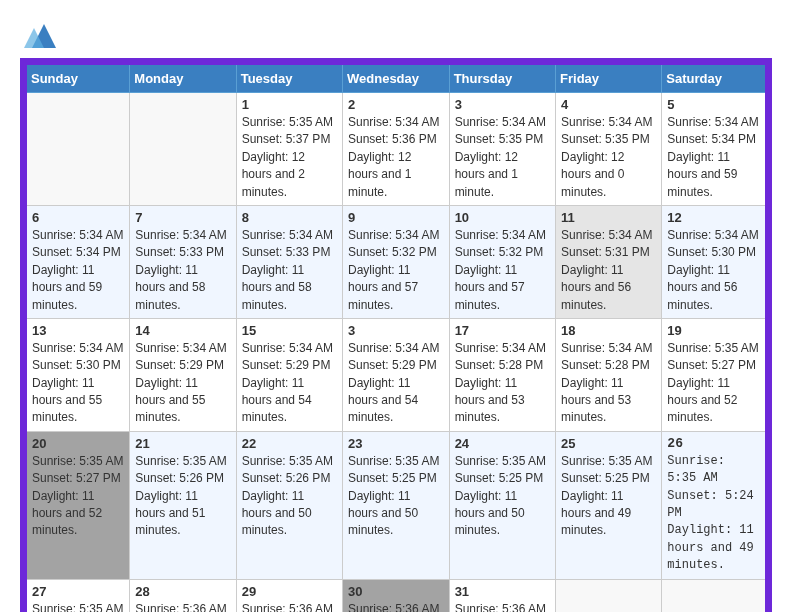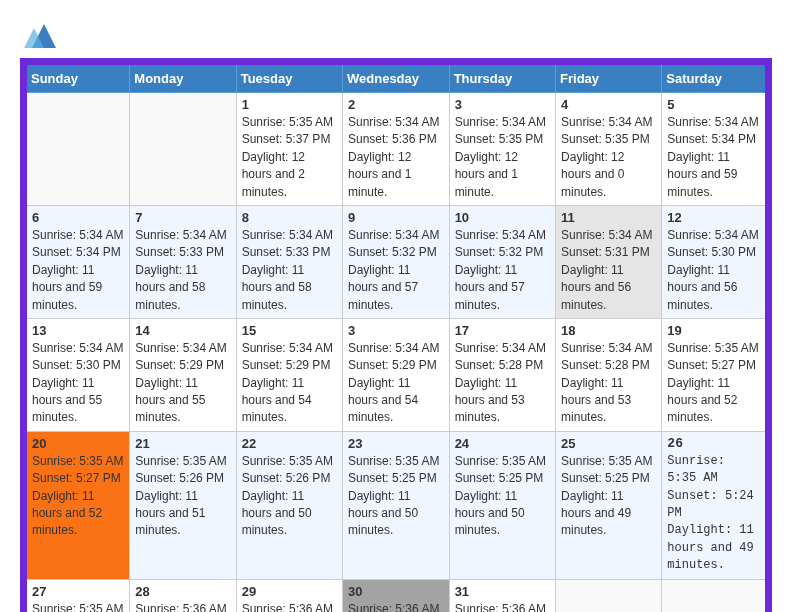--- a/index.html
+++ b/index.html
@@ -226,21 +226,21 @@
 Daylight: 11 hours and 53 minutes.</div>
         </td>
         <td style="background: rgb(255, 255, 255);">
           <div class="day-number">19</div>
           <div class="day-info" style="white-space: pre-line;">Sunrise: 5:35 AM
 Sunset: 5:27 PM
 Daylight: 11 hours and 52 minutes.</div>
         </td>
       </tr>
       <tr>
-        <td style="background: #f97316;">
+        <td style="background: #a3a3a3;">
           <div class="day-number">20</div>
           <div class="day-info" style="white-space: pre-line;">Sunrise: 5:35 AM
 Sunset: 5:27 PM
 Daylight: 11 hours and 52 minutes.</div>
         </td>
         <td style="background: rgb(240, 246, 255);">
           <div class="day-number">21</div>
           <div class="day-info" style="white-space: pre-line;">Sunrise: 5:35 AM
 Sunset: 5:26 PM
 Daylight: 11 hours and 51 minutes.</div>

